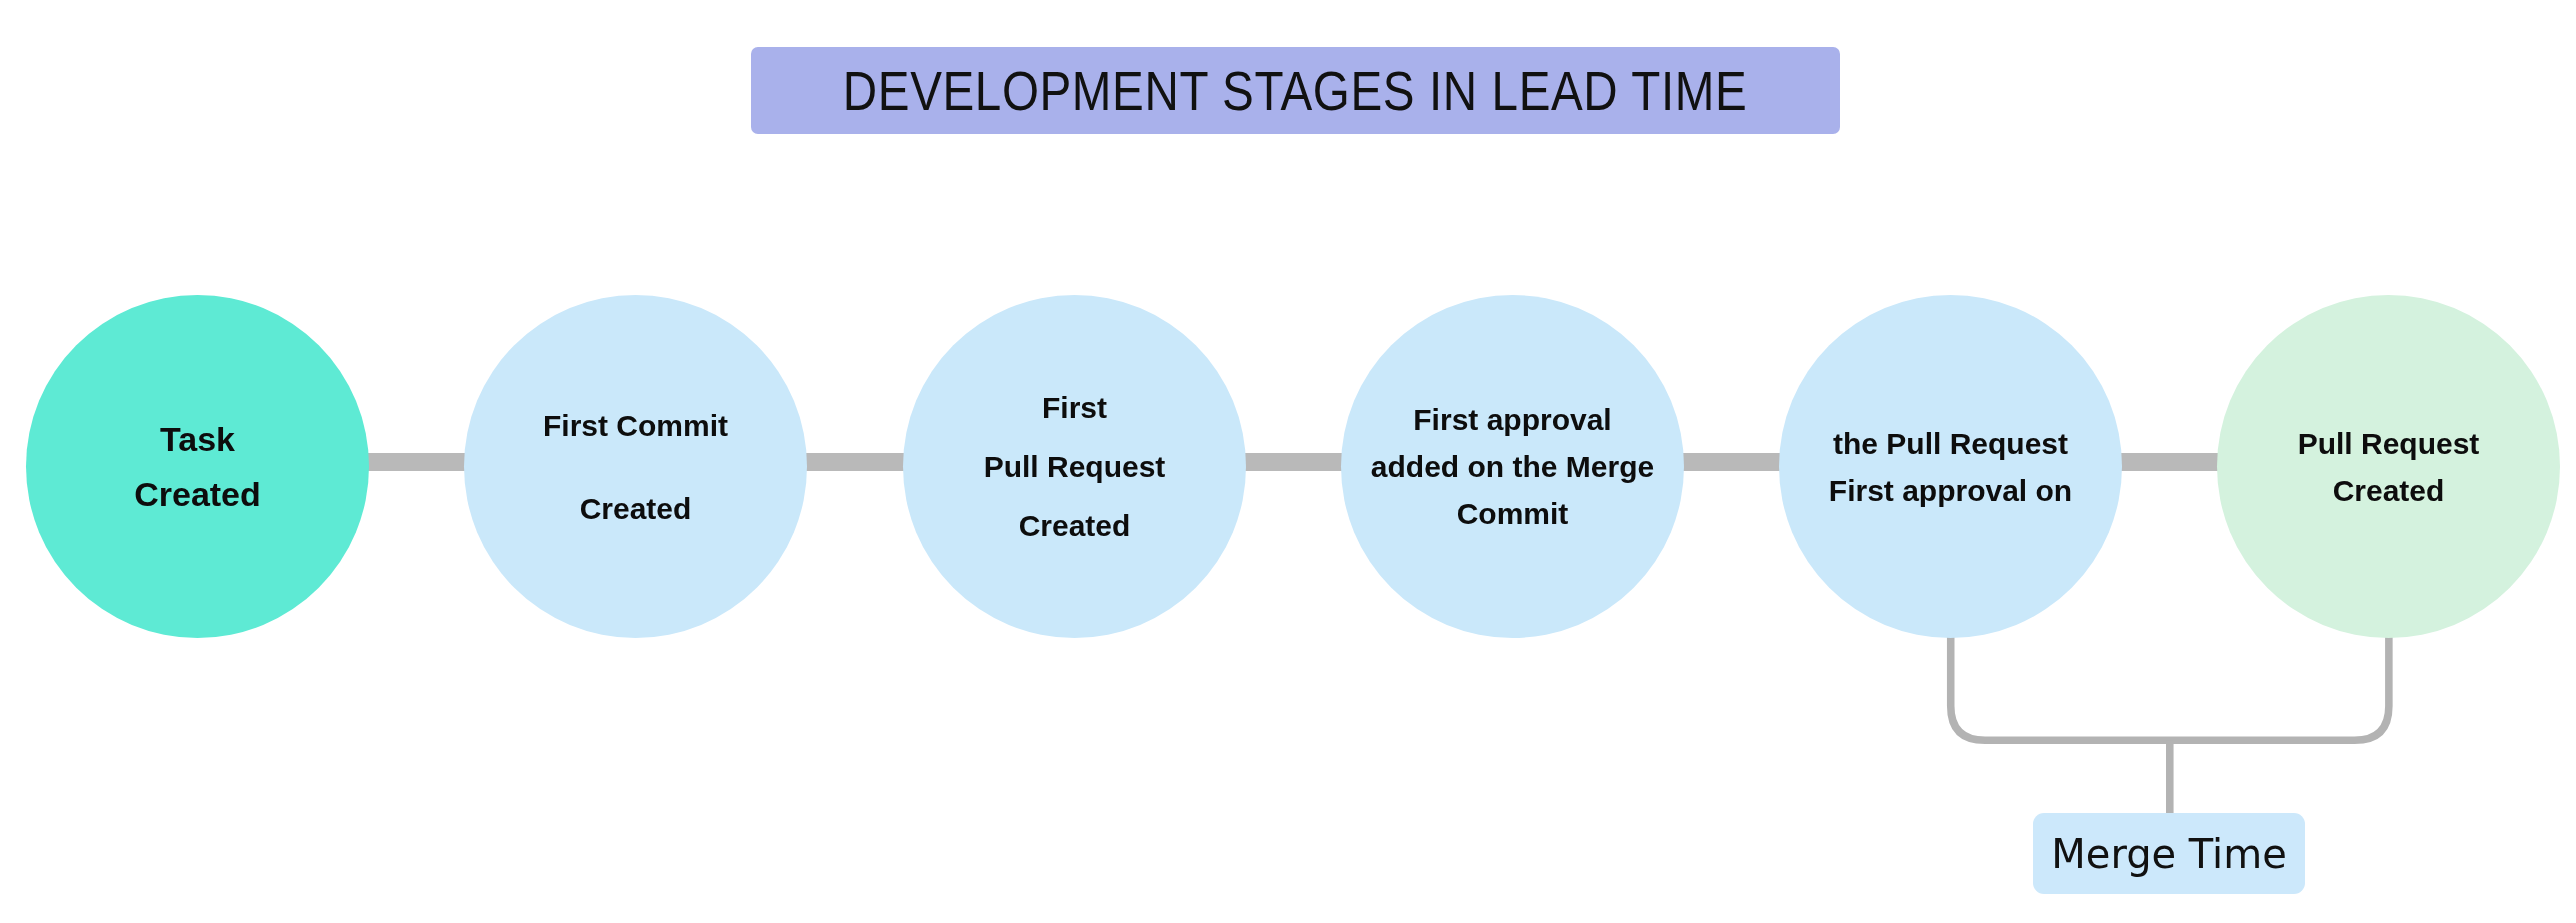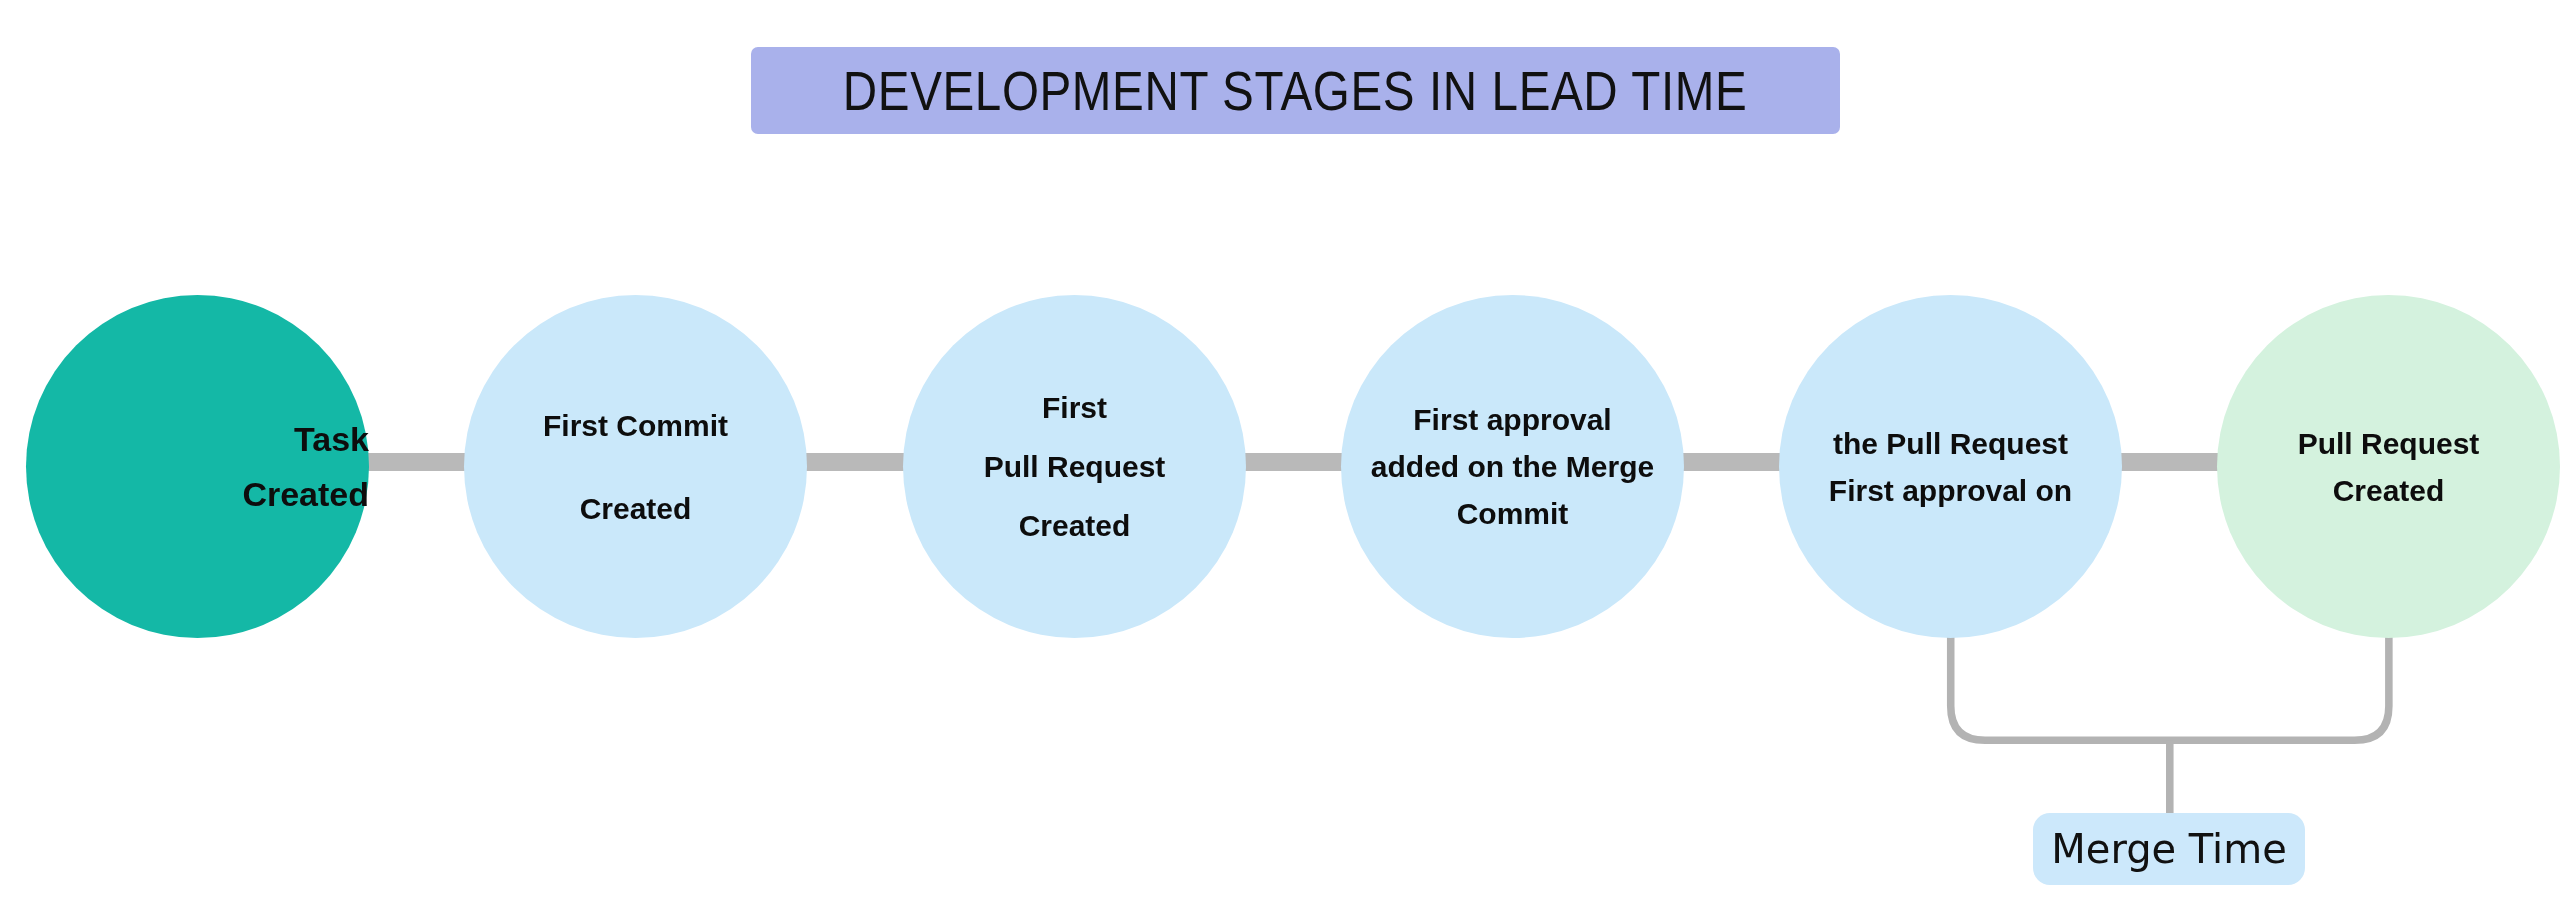--- a/index.html
+++ b/index.html
@@ -79,22 +79,22 @@
     line-height: 55px;
   }
   .stage-line {
     white-space: nowrap;
   }
   .merge-box {
     position: absolute;
     left: 2033px;
     top: 813px;
     width: 272px;
-    height: 72px;
-    border-radius: 17px;
+    height: 81px;
+    border-radius: 11px;
     z-index: 2;
     display: flex;
     align-items: center;
     justify-content: center;
   }
   .merge-text {
     font-family: "DejaVu Sans", sans-serif;
     font-size: 40px;
     color: #111111;
     white-space: nowrap;
@@ -110,21 +110,21 @@
   </div>
 
   <div class="connector-bar" style="background: rgb(185, 185, 185);"></div>
 
   <svg class="bracket-svg" viewBox="0 0 3750 1344" xmlns="http://www.w3.org/2000/svg">
     <path d="M 2840 924 L 2840 1028 Q 2840 1078 2890 1078 L 3428 1078 Q 3478 1078 3478 1028 L 3478 924" style="stroke: rgb(179, 179, 179);"></path>
     <path d="M 3159 1078 L 3159 1186" style="stroke: rgb(179, 179, 179);"></path>
   </svg>
 
   <div id="stages">
-      <div class="stage-circle emphasis" style="left: 26px; background: #14b8a6; align-items: flex-end;">
+      <div class="stage-circle emphasis" style="left: 26px; background: #5eead4;">
         <div class="stage-line">Task</div>
         <div class="stage-line">Created</div>
       </div>
       <div class="stage-circle" style="left: 464px; background: rgb(202, 232, 250); gap: 36px;">
         <div class="stage-line">First Commit</div>
         <div class="stage-line">Created</div>
       </div>
       <div class="stage-circle" style="left: 903px; background: rgb(202, 232, 250); gap: 12px;">
         <div class="stage-line">First</div>
         <div class="stage-line">Pull Request</div>

